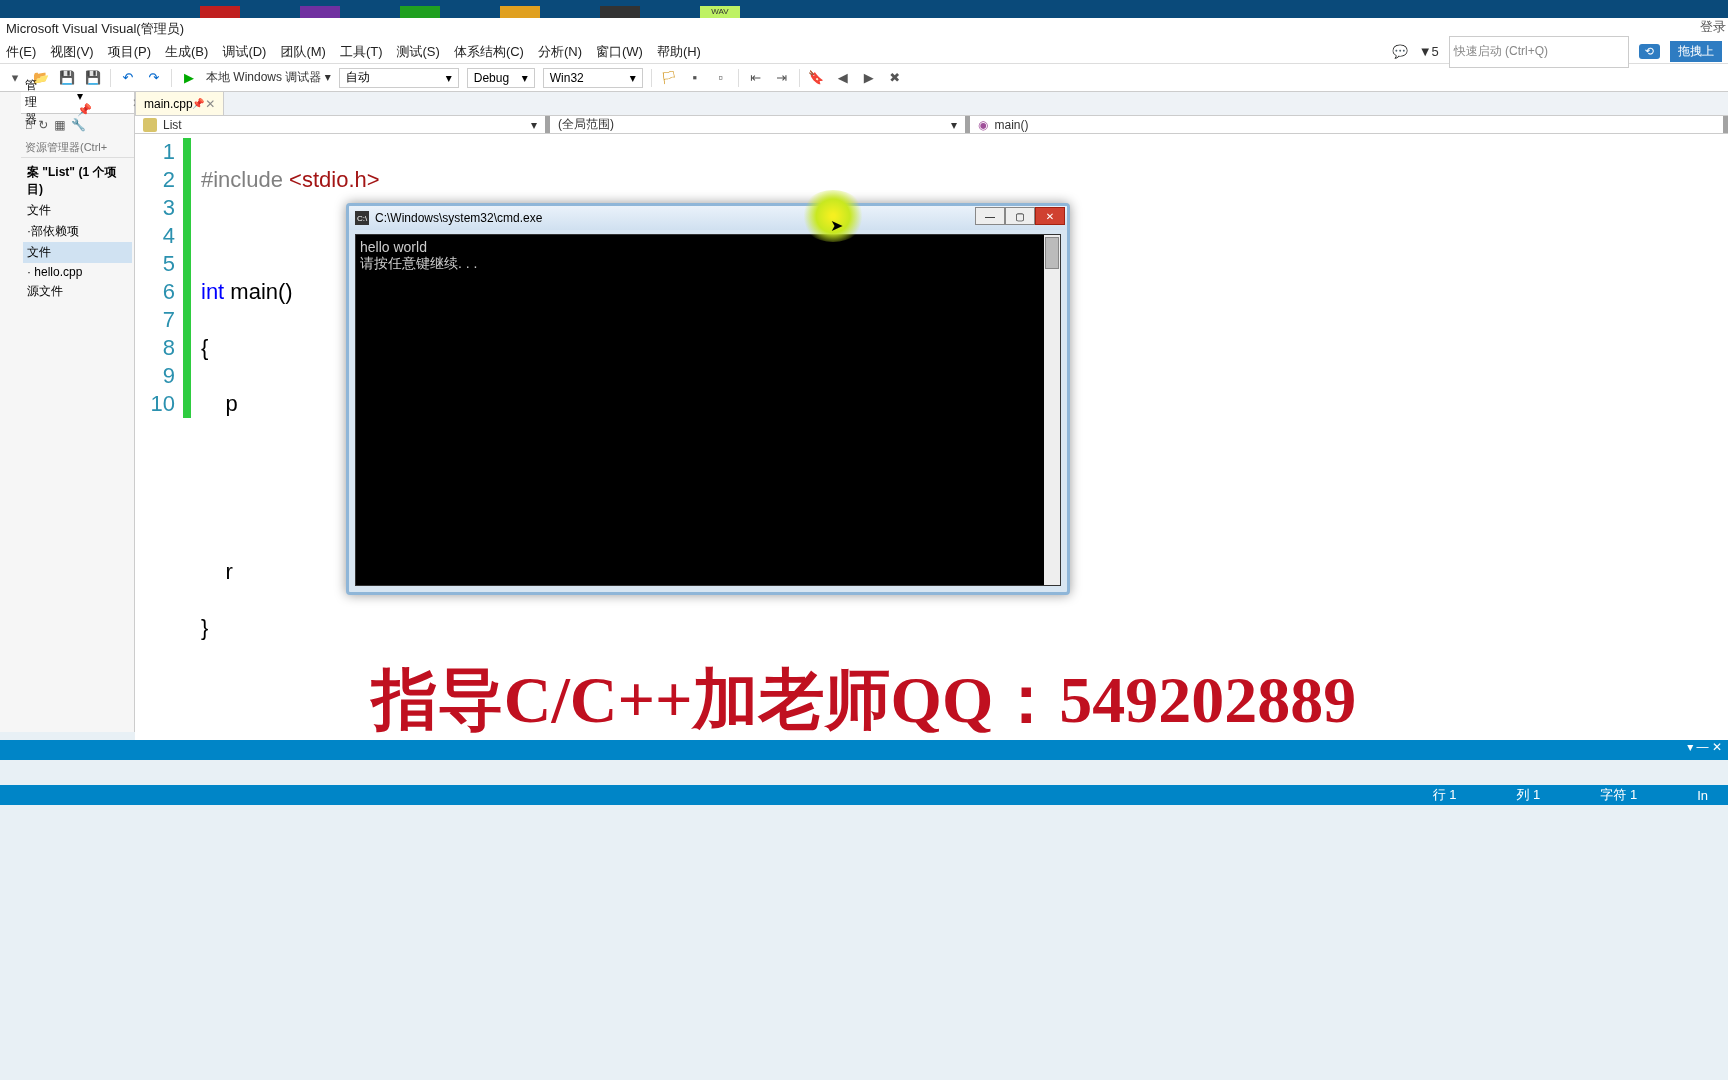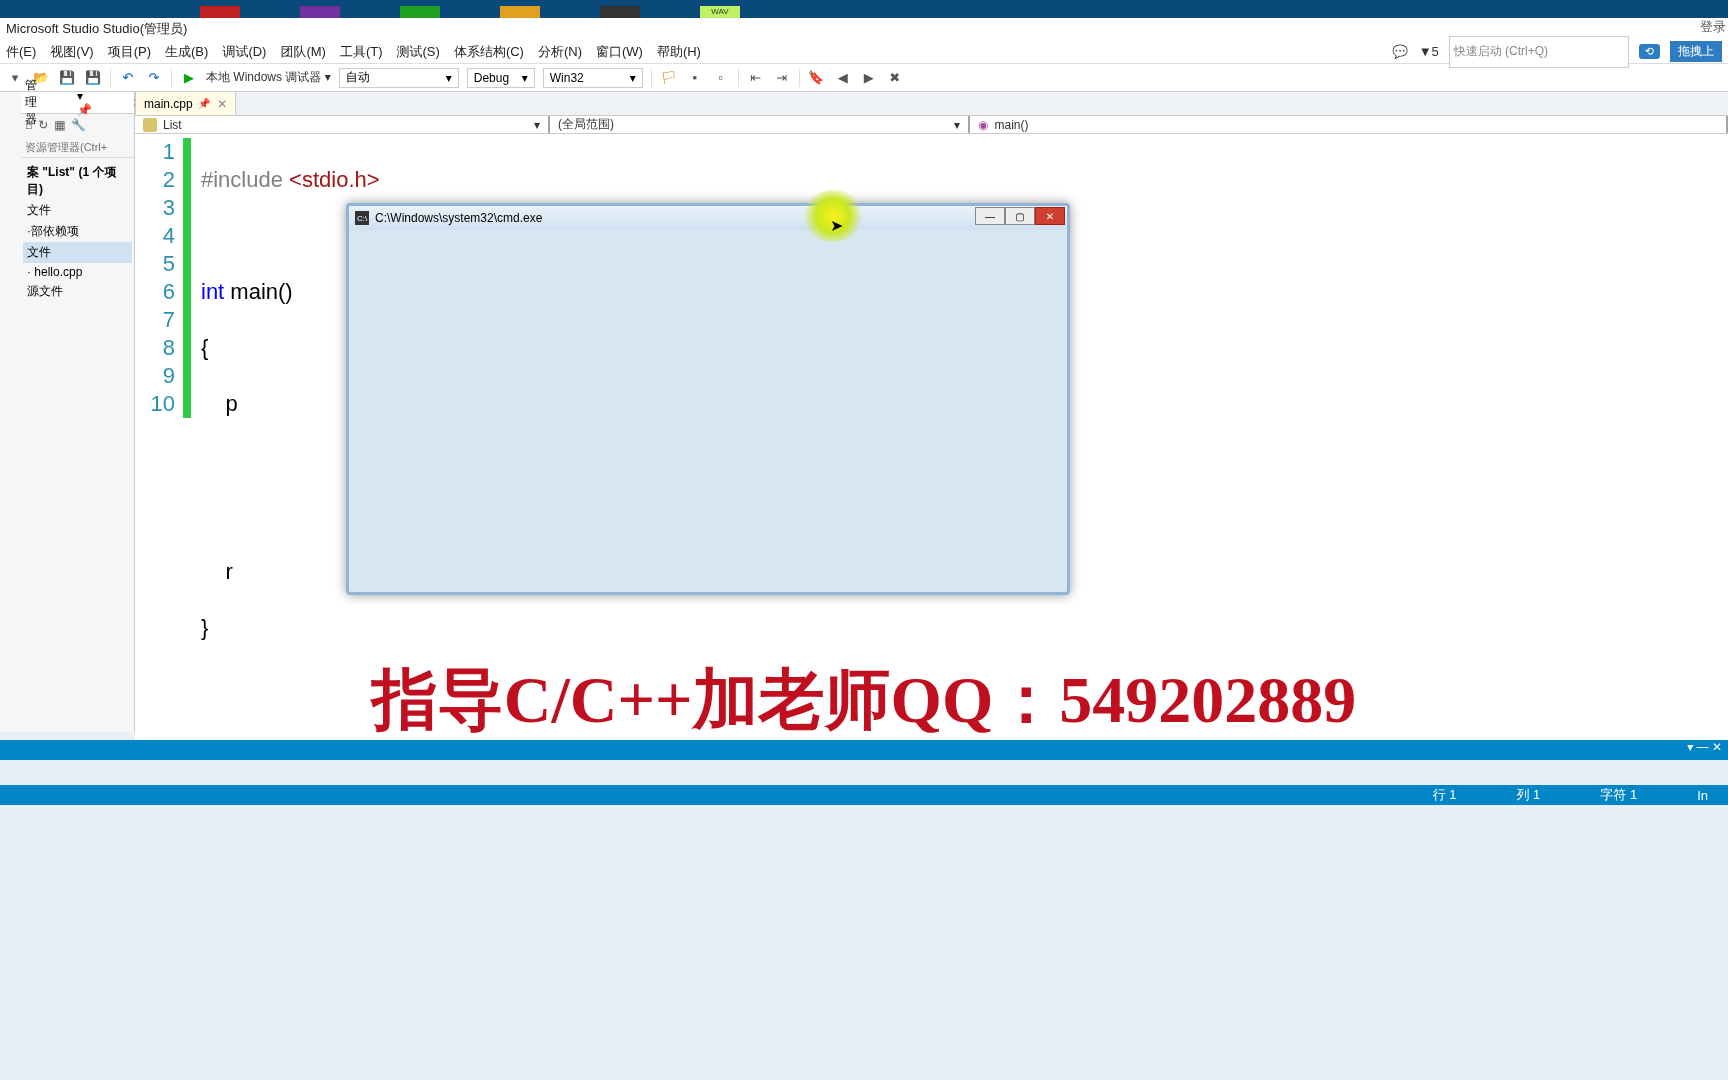--- a/index.html
+++ b/index.html
@@ -32,26 +32,26 @@
 .sidebar .side-toolbar { height: 22px; display: flex; align-items: center; gap: 6px; padding: 0 4px; color: #555; }
 .sidebar .search { height: 22px; display: flex; align-items: center; padding: 0 4px; border-bottom: 1px solid #ddd; }
 .sidebar .search input { flex: 1; border: none; background: transparent; font-size: 11px; outline: none; }
 .sidebar .tree { padding: 4px 2px; }
 .sidebar .tree .row { padding: 2px 4px; font-size: 12px; }
 .sidebar .tree .row.sel { background: #d0e2f2; }
 .sidebar .tree .bold { font-weight: bold; }
 
 .editor-area { flex: 1; background: #fff; display: flex; flex-direction: column; position: relative; }
 .file-tabs { height: 24px; display: flex; align-items: flex-end; border-bottom: 1px solid #ccc; background: #eef2f6; }
-.file-tab { height: 24px; background: #fffbe6; border: 1px solid #ccc; border-bottom: none; padding: 2px 8px; font-size: 12px; display: flex; align-items: center; gap: 6px; }
+.file-tab { height: 24px; background: #fffbe6; border: 1px solid #ccc; border-bottom: none; padding: 2px 8px; font-size: 12px; display: flex; align-items: center; }
 .file-tab .pin { color: #888; font-size: 10px; }
 .file-tab .close { color: #888; }
 
 .scope-bar { height: 24px; display: flex; border-bottom: 1px solid #ccc; }
-.scope-bar .combo { border-right: 2px solid #a3a3a3; display: flex; align-items: center; padding: 0 8px; font-size: 12px; color: #333; background: #fff; gap: 6px; }
+.scope-bar .combo { border-right: 5px solid #a3a3a3; display: flex; align-items: center; padding: 0 8px; font-size: 12px; color: #333; background: #fff; gap: 6px; }
 .scope-bar .combo.c1 { width: 415px; }
 .scope-bar .combo.c2 { width: 420px; }
 .scope-bar .combo.c3 { flex: 1; }
 .scope-bar .ic { width: 14px; height: 14px; background: #d8c46a; border-radius: 2px; }
 
 .code-viewport { flex: 1; display: flex; background: #fff; font-family: Consolas, monospace; font-size: 22px; position: relative; }
 .gutter { width: 48px; text-align: right; padding-right: 8px; color: #2b91af; background: #fff; line-height: 28px; padding-top: 4px; }
 .change-bar { width: 8px; background: #2ecc40; margin-top: 4px; }
 .code { padding: 4px 10px; line-height: 28px; white-space: pre; }
 .kw { color: #0000ff; }
@@ -86,21 +86,21 @@
 
 <div class="taskbar-top">
   <div class="app" style="background:#c02020"></div>
   <div class="app" style="background:#7030a0"></div>
   <div class="app" style="background:#20a020"></div>
   <div class="app" style="background:#e0a020"></div>
   <div class="app" style="background:#333"></div>
   <div class="app" style="background:#bef264;color:#333;font-size:8px;text-align:center;line-height:12px">WAV</div>
 </div>
 
-<div class="title-row">Microsoft Studio Studio(管理员)</div>
+<div class="title-row">Microsoft Visual Visual(管理员)</div>
 
 <div class="menubar">
   <span>件(E)</span>
   <span>视图(V)</span>
   <span>项目(P)</span>
   <span>生成(B)</span>
   <span>调试(D)</span>
   <span>团队(M)</span>
   <span>工具(T)</span>
   <span>测试(S)</span>
@@ -240,20 +240,27 @@
 <div class="cmd-window">
   <div class="cmd-titlebar">
     <div class="ticon">C:\</div>
     <span>C:\Windows\system32\cmd.exe</span>
     <div class="wbtns">
       <div class="wbtn">—</div>
       <div class="wbtn">▢</div>
       <div class="wbtn close">✕</div>
     </div>
   </div>
+  <div class="cmd-body">
+    <div>hello world</div>
+    <div>请按任意键继续. . .</div>
+    <div class="sb">
+        <div class="thumb"></div>
+      </div>
+  </div>
 </div>
 
 <div class="highlight-cursor"></div>
 <div class="cursor-arrow">➤</div>
 
 <div class="bottom-overlay">
   <div class="txt">指导C/C++加老师QQ：549202889</div>
 </div>
 
 <div class="status-panel">

